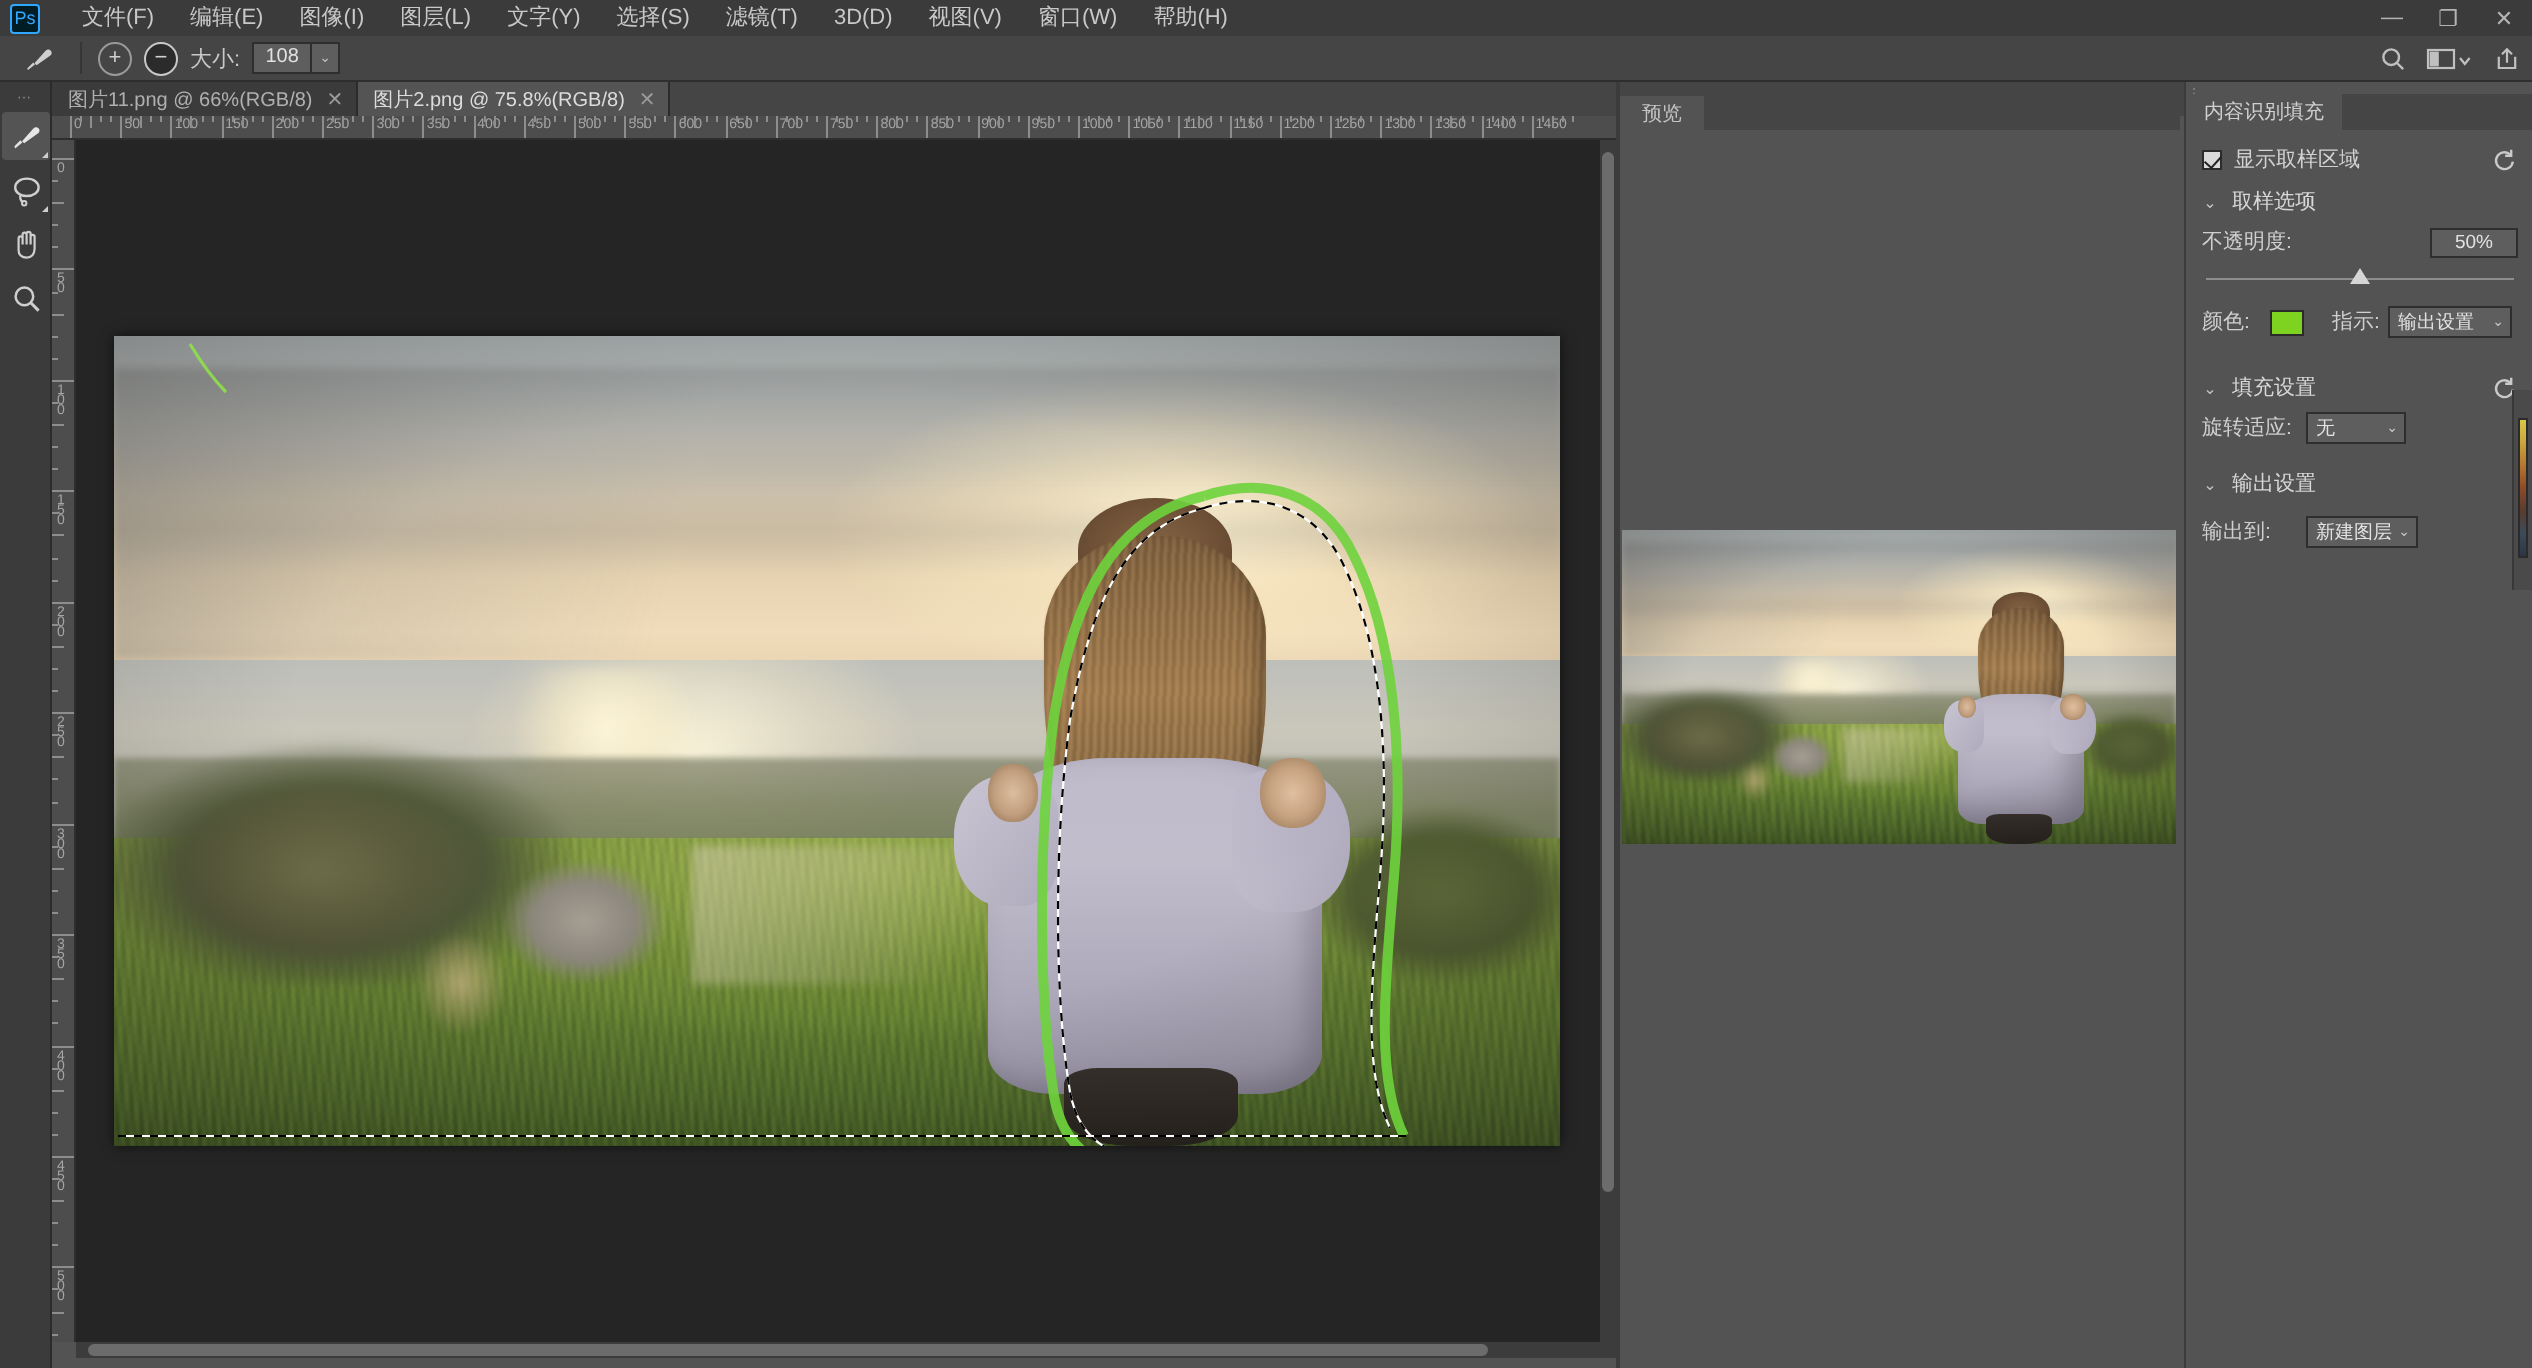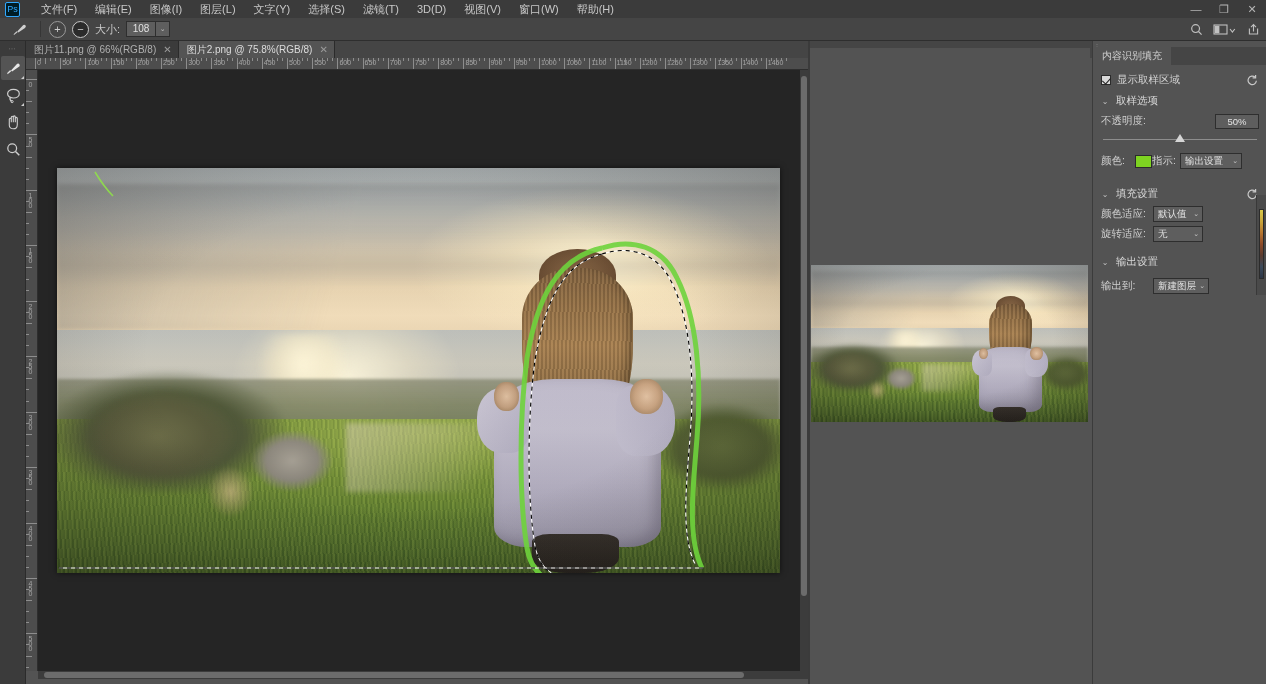--- a/index.html
+++ b/index.html
@@ -799,20 +799,23 @@
       <i></i>
     </div>
   <div class="sb-h">
       <i></i>
     </div>
 
 
   <div class="splitter-l"></div>
 
   <div class="preview-panel">
+    <div class="pv-tabbar">
+      <div class="pv-tab">预览</div>
+    </div>
     <div class="pv-body">
       <div class="pv-img">
         <div class="photo">
           <div class="ph-sky"></div>
           <div class="ph-clouds"></div>
           <div class="ph-sea"></div>
           <div class="ph-sunpath"></div>
           <div class="ph-far"></div>
           <div class="ph-grass"></div>
           <div class="ph-grass-tex"></div>
@@ -869,45 +872,38 @@
         <span class="f-label">不透明度:</span>
         <span class="f-num">50%</span>
       </div>
       <div class="slider-row">
         <div class="sl-track"></div>
         <div class="sl-knob"></div>
       </div>
       <div class="field-row" style="height:22px;">
         <span class="f-label" style="width:34px;">颜色:</span>
         <span class="swatch"></span>
-        <span class="f-label" style="width:28px;">指示:</span>
+        <span class="f-label" style="width:28px;margin-left:14px;">指示:</span>
         <span class="select" style="width:62px;">
           <span>输出设置</span>
           <span class="sc">⌄</span>
         </span>
       </div>
 
       <div class="section-head" style="margin-top:12px;">
         <span class="caret">⌄</span>
         <span class="sec-title">填充设置</span>
         <span class="rp-reset">
           <svg width="13" height="13" viewBox="0 0 13 13">
               <path d="M10.4 6.8 A4.2 4.2 0 1 1 9.1 3.3" fill="none" stroke="#c9c9c9" stroke-width="1.2"></path>
               <path d="M9.6 0.9 L9.6 3.9 L6.6 3.9" fill="none" stroke="#c9c9c9" stroke-width="1.2"></path>
             </svg>
         </span>
       </div>
       <div class="field-row">
-        <span class="f-label">颜色适应:</span>
-        <span class="select" style="width:50px;">
-          <span>默认值</span>
-          <span class="sc">⌄</span>
-        </span>
-      </div>
-      <div class="field-row">
         <span class="f-label">旋转适应:</span>
         <span class="select" style="width:50px;">
           <span>无</span>
           <span class="sc">⌄</span>
         </span>
       </div>
 
       <div class="section-head" style="margin-top:8px;">
         <span class="caret">⌄</span>
         <span class="sec-title">输出设置</span>

